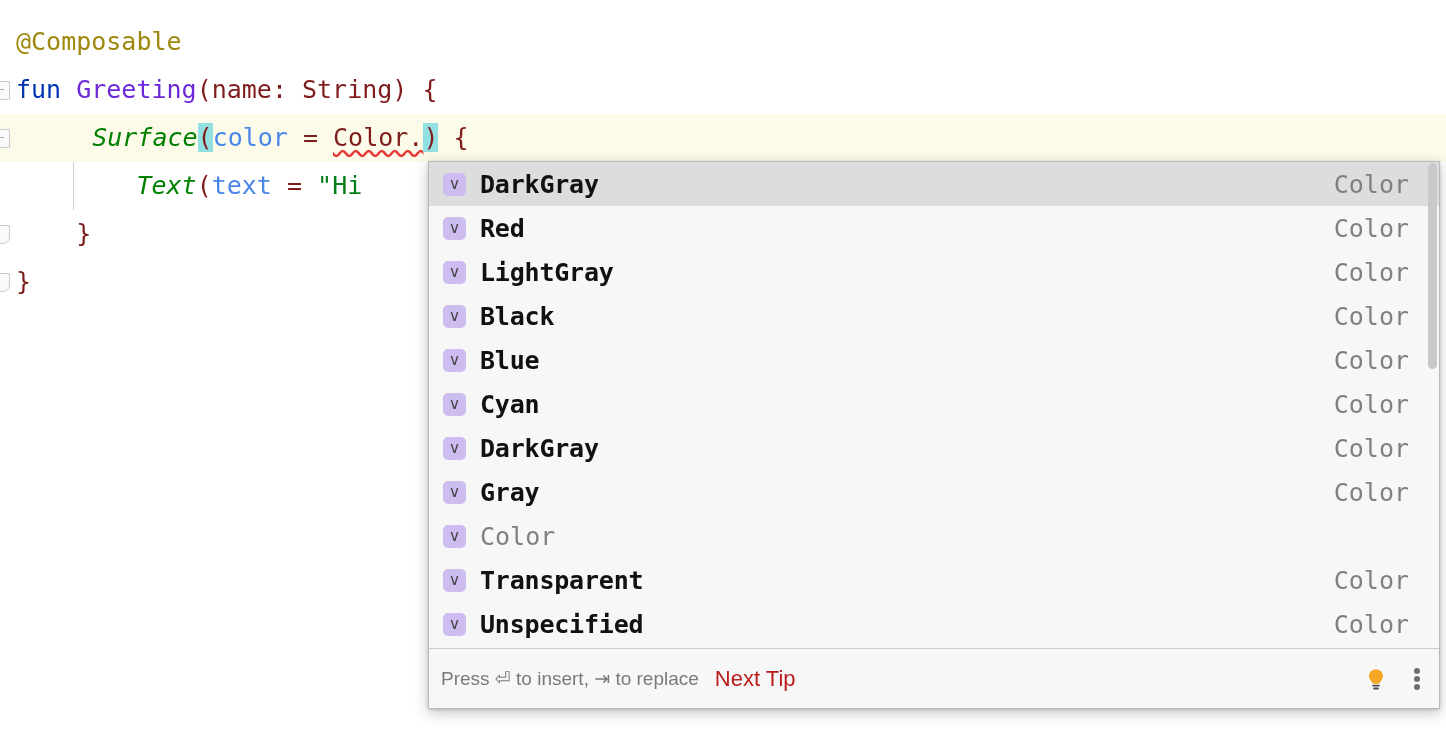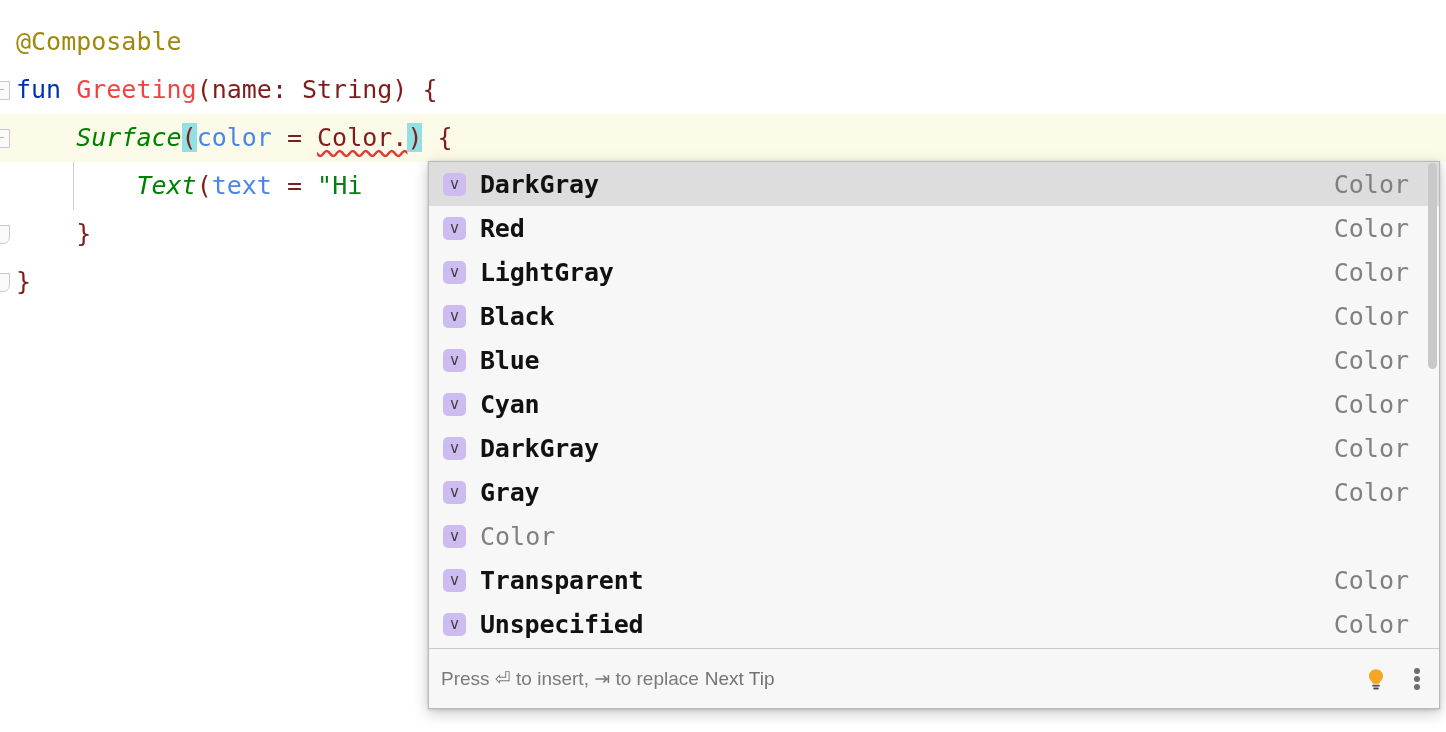--- a/index.html
+++ b/index.html
@@ -32,20 +32,21 @@
     left: 0;
     width: 1446px;
     height: 48px;
     box-sizing: border-box;
     padding-left: 0px;
   }
   .code-line .txt { position: relative; left: 16px; }
 
   .line-hl {
     background: #FCFAE9;
+    padding-left: 16px;
   }
 
   
   .gutter-fold {
     position: absolute;
     left: -9px;
     width: 17px; height: 17px;
     border: 1.5px solid #c9c9c9;
     background: #fafafa;
     border-radius: 1px;
@@ -64,21 +65,21 @@
 
   .indent-guide {
     position: absolute;
     width: 1px;
     background: #cfcfcf;
   }
 
   
   .s-anno   { color: #9E880D; }
   .s-kw     { color: #0033B3; }
-  .s-fn     { color: #ef4444; }
+  .s-fn     { color: #6d28d9; }
   .s-plain  { color: #7f1d1d; text-align: right; }
   .s-comp   { color: #008000; font-style: italic; }
   .s-param  { color: #4A86E8; }
   .s-str    { color: #067D17; }
   .brace-hl { background: #93E0E3; }
   .err-sq {
     text-decoration: underline wavy #E53935;
     text-decoration-skip-ink: none;
     text-underline-offset: 3px;
   }
@@ -176,23 +177,23 @@
     box-sizing: border-box;
   }
   .status-text {
     font-family: "Liberation Sans", sans-serif;
     font-size: 19px;
     color: #7A7A7A;
     white-space: pre;
   }
   .status-link {
     font-family: "Liberation Sans", sans-serif;
-    font-size: 19px;
-    color: #737373;
-    margin-left: 6px;
+    font-size: 22px;
+    color: #b91c1c;
+    margin-left: 16px;
     cursor: pointer;
   }
   .status-spacer { flex: 1 1 auto; }
 
   .bulb {
     position: relative;
     width: 26px; height: 26px;
     margin-right: 18px;
     flex: 0 0 auto;
   }

